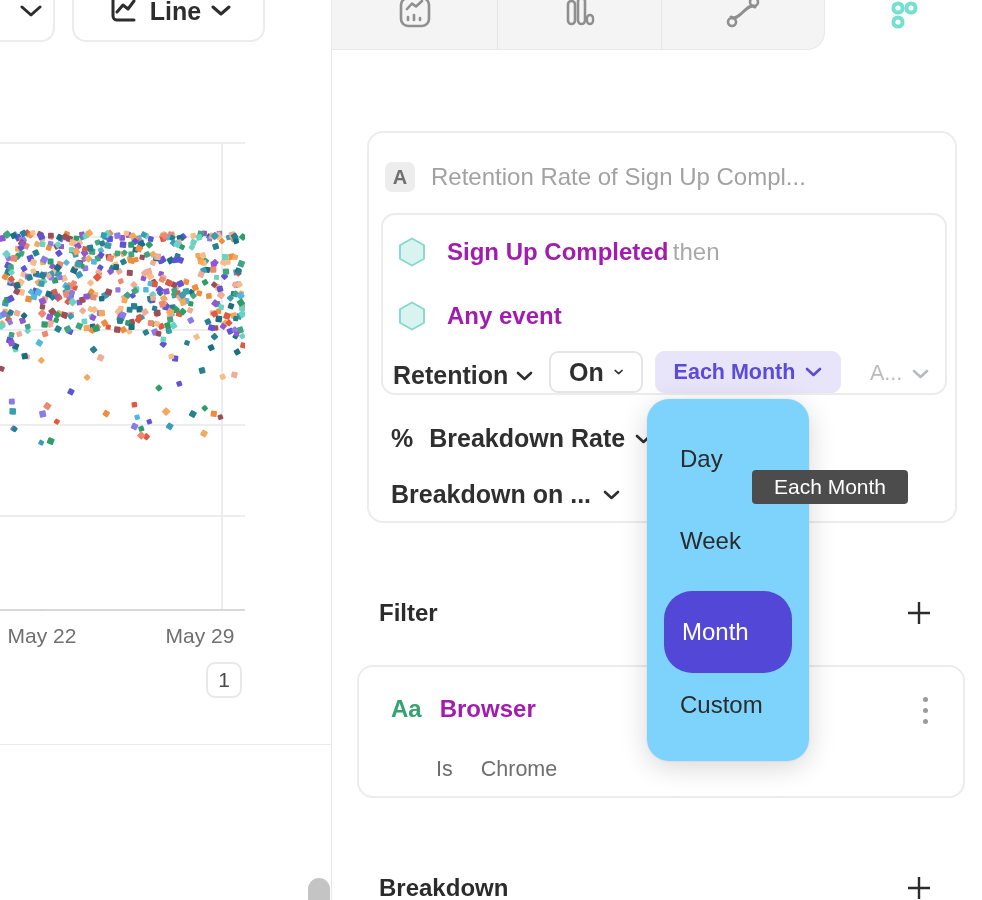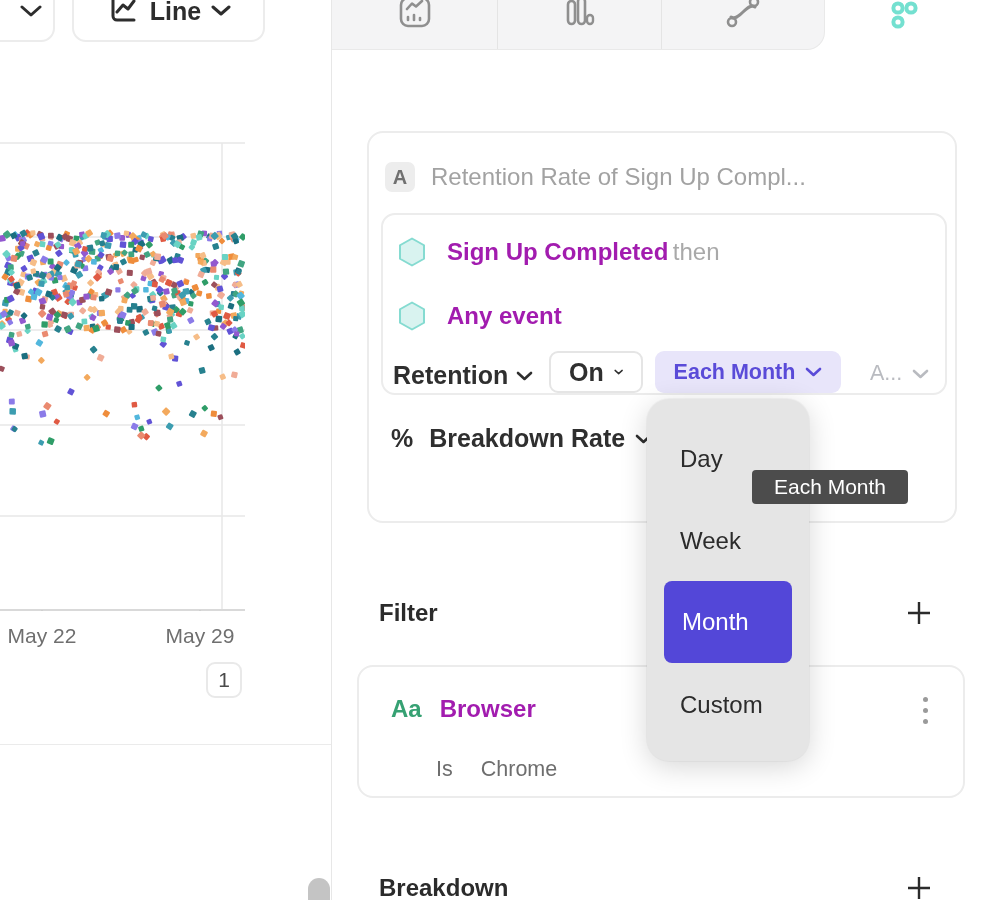--- a/index.html
+++ b/index.html
@@ -61,30 +61,30 @@
   .pill-label{font-size:21.5px;font-weight:700;color:#5a4bd8;}
   .muted-label{font-size:21.5px;font-weight:500;color:#b9bbc0;}
   .section-title{font-size:24px;font-weight:700;color:#2b2b2b;}
   .plus-btn{display:flex;align-items:center;justify-content:center;cursor:pointer;}
   .gray-op{font-size:21.5px;color:#6e6e6e;}
   .aa-label{font-size:24px;font-weight:700;color:#36a173;}
   .kebab{display:flex;flex-direction:column;gap:6px;align-items:center;cursor:pointer;}
   .kebab i{width:5px;height:5px;border-radius:50%;background:#9a9a9a;display:block;}
   
   .menu{
-    left:647px;top:399px;width:162px;height:362px;background:#e5e5e5;border-radius:22px;
+    left:647px;top:399px;width:162px;height:362px;background:#7dd3fc;border-radius:22px;
     box-shadow:0 6px 28px rgba(0,0,0,0.16), 0 0 0 1px rgba(0,0,0,0.03);
     z-index:50;
   }
   .menu-item{
     position:absolute;left:33px;font-size:24px;font-weight:500;color:#2b2b2b;
     transform:translateY(-50%);cursor:pointer;white-space:nowrap;
   }
   .menu-item-selected{
-    position:absolute;left:17px;top:182px;width:128px;height:82px;border-radius:8px;
+    position:absolute;left:17px;top:192px;width:128px;height:82px;border-radius:28px;
     background:#5347d8;display:flex;align-items:center;cursor:pointer;
   }
   .menu-item-selected span{font-size:24px;font-weight:500;color:#fff;padding-left:18px;}
   .tooltip{
     left:752px;top:470px;width:156px;height:34px;background:#4c4c4c;border-radius:4px;
     display:flex;align-items:center;justify-content:center;z-index:60;
   }
   .tooltip span{font-size:21px;color:#fff;white-space:nowrap;}
   svg{display:block;}
 </style>
@@ -755,20 +755,26 @@
       <span class="ctl-label">%</span>
       <span class="ctl-row" style="gap:10px;cursor:pointer;">
         <span class="ctl-label">Breakdown Rate</span>
         <svg width="17" height="10" viewBox="0 0 17 10">
           <path d="M2 2 L8.5 8 L15 2" fill="none" stroke="#2f2f2f" stroke-width="2.6" stroke-linecap="round" stroke-linejoin="round"></path>
         </svg>
       </span>
       <span class="ctl-label">&lt;</span>
     </div>
 
+    <div class="abs ctl-row" style="left:22px;top:347px;gap:12px;cursor:pointer;">
+      <span class="ctl-label">Breakdown on ...</span>
+      <svg width="17" height="10" viewBox="0 0 17 10">
+        <path d="M2 2 L8.5 8 L15 2" fill="none" stroke="#2f2f2f" stroke-width="2.6" stroke-linecap="round" stroke-linejoin="round"></path>
+      </svg>
+    </div>
   </div>
 
   <div class="abs section-title" style="left:379px;top:599px;">Filter</div>
   <div class="abs plus-btn" style="left:903px;top:597px;width:32px;height:32px;">
     <svg width="28" height="28" viewBox="0 0 28 28">
       <path d="M14 3 V25 M3 14 H25" fill="none" stroke="#2b2b2b" stroke-width="2.4"></path>
     </svg>
   </div>
 
   <div class="abs card" style="left:357px;top:665px;width:608px;height:133px;">

